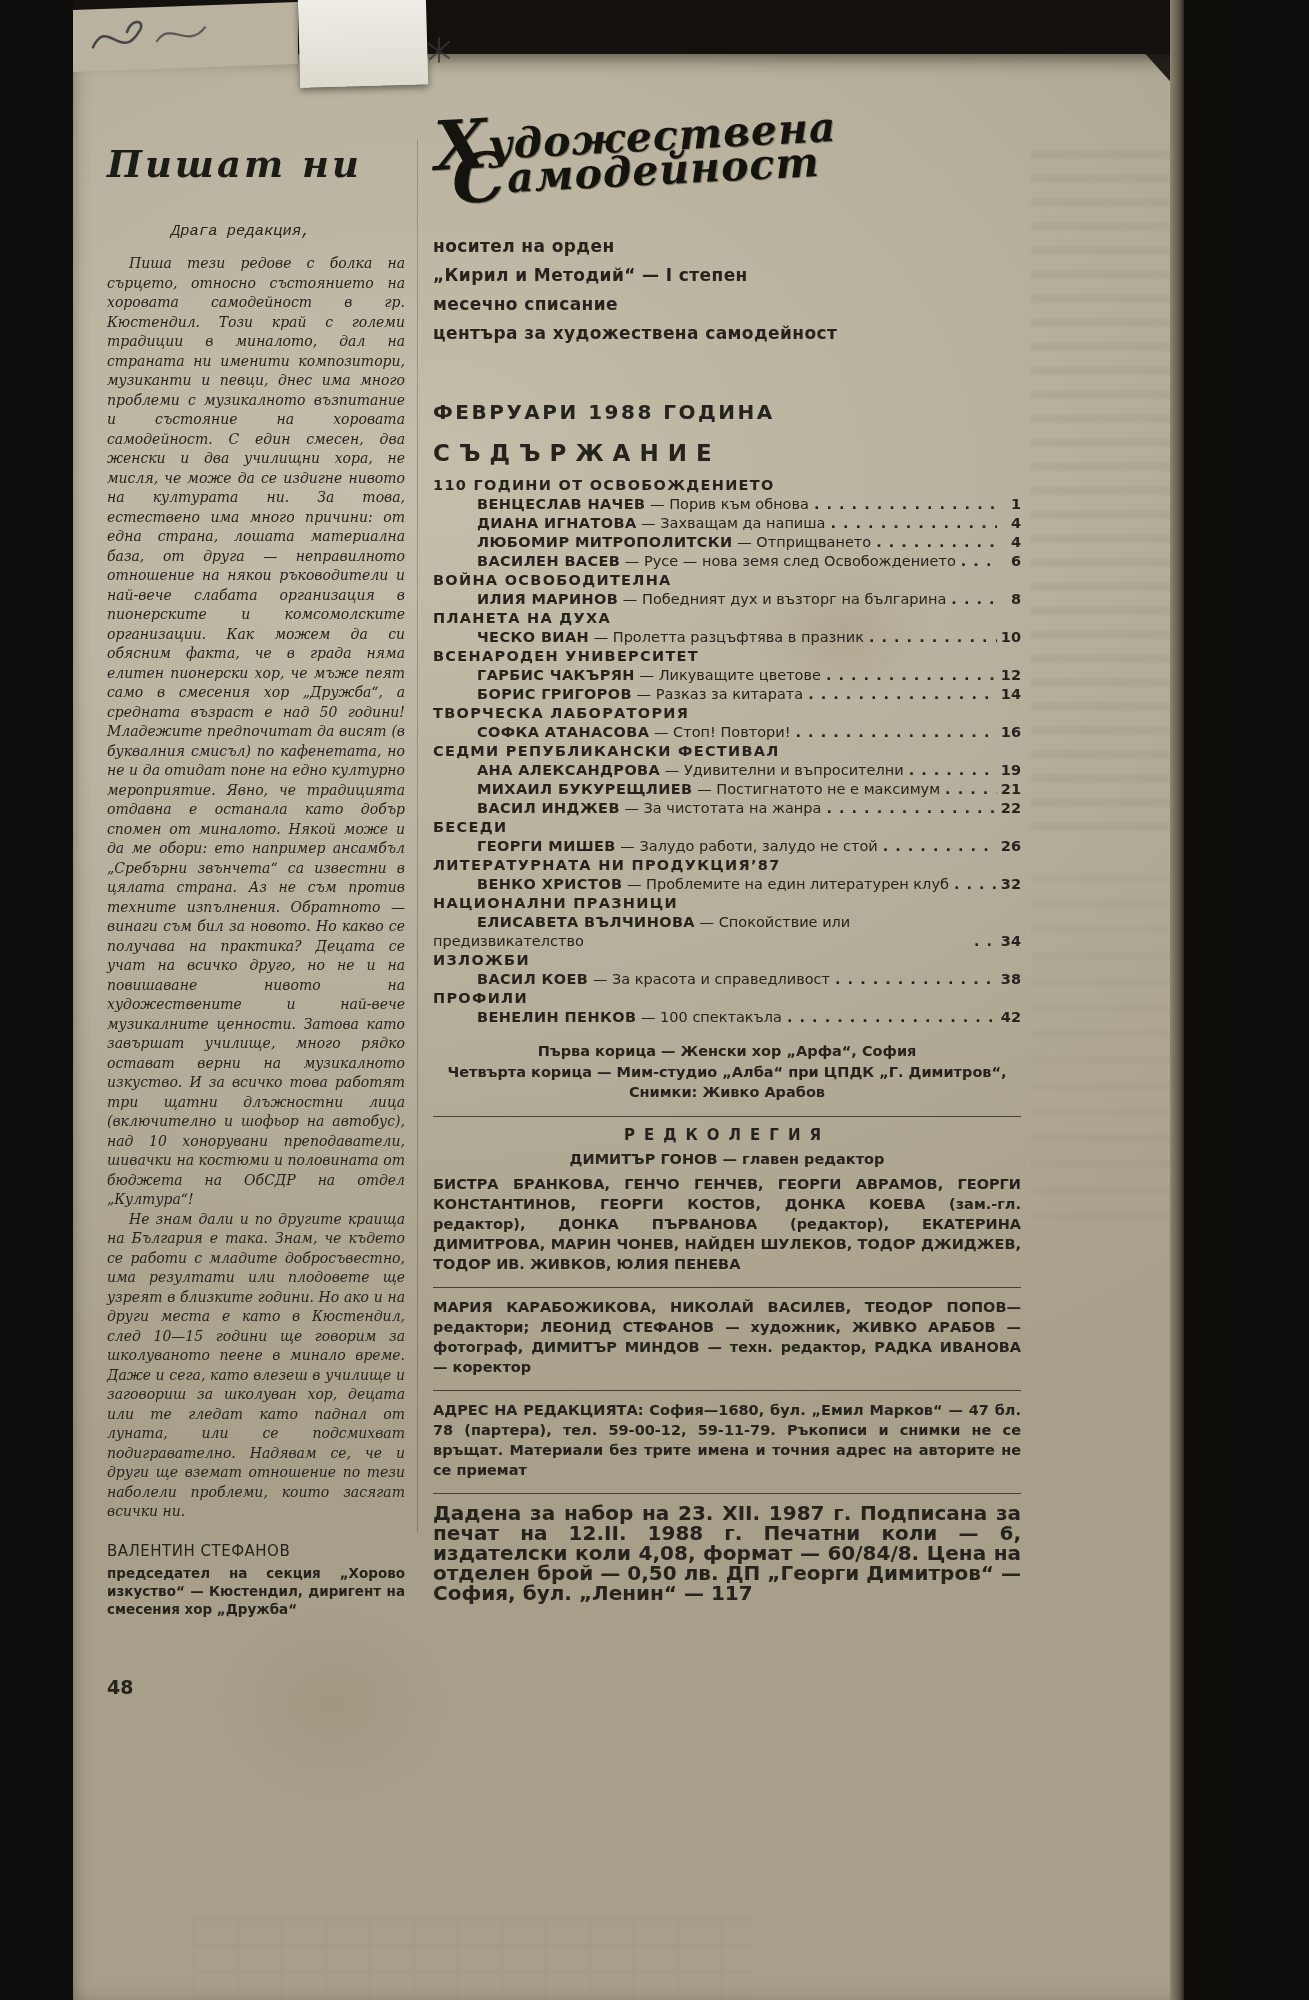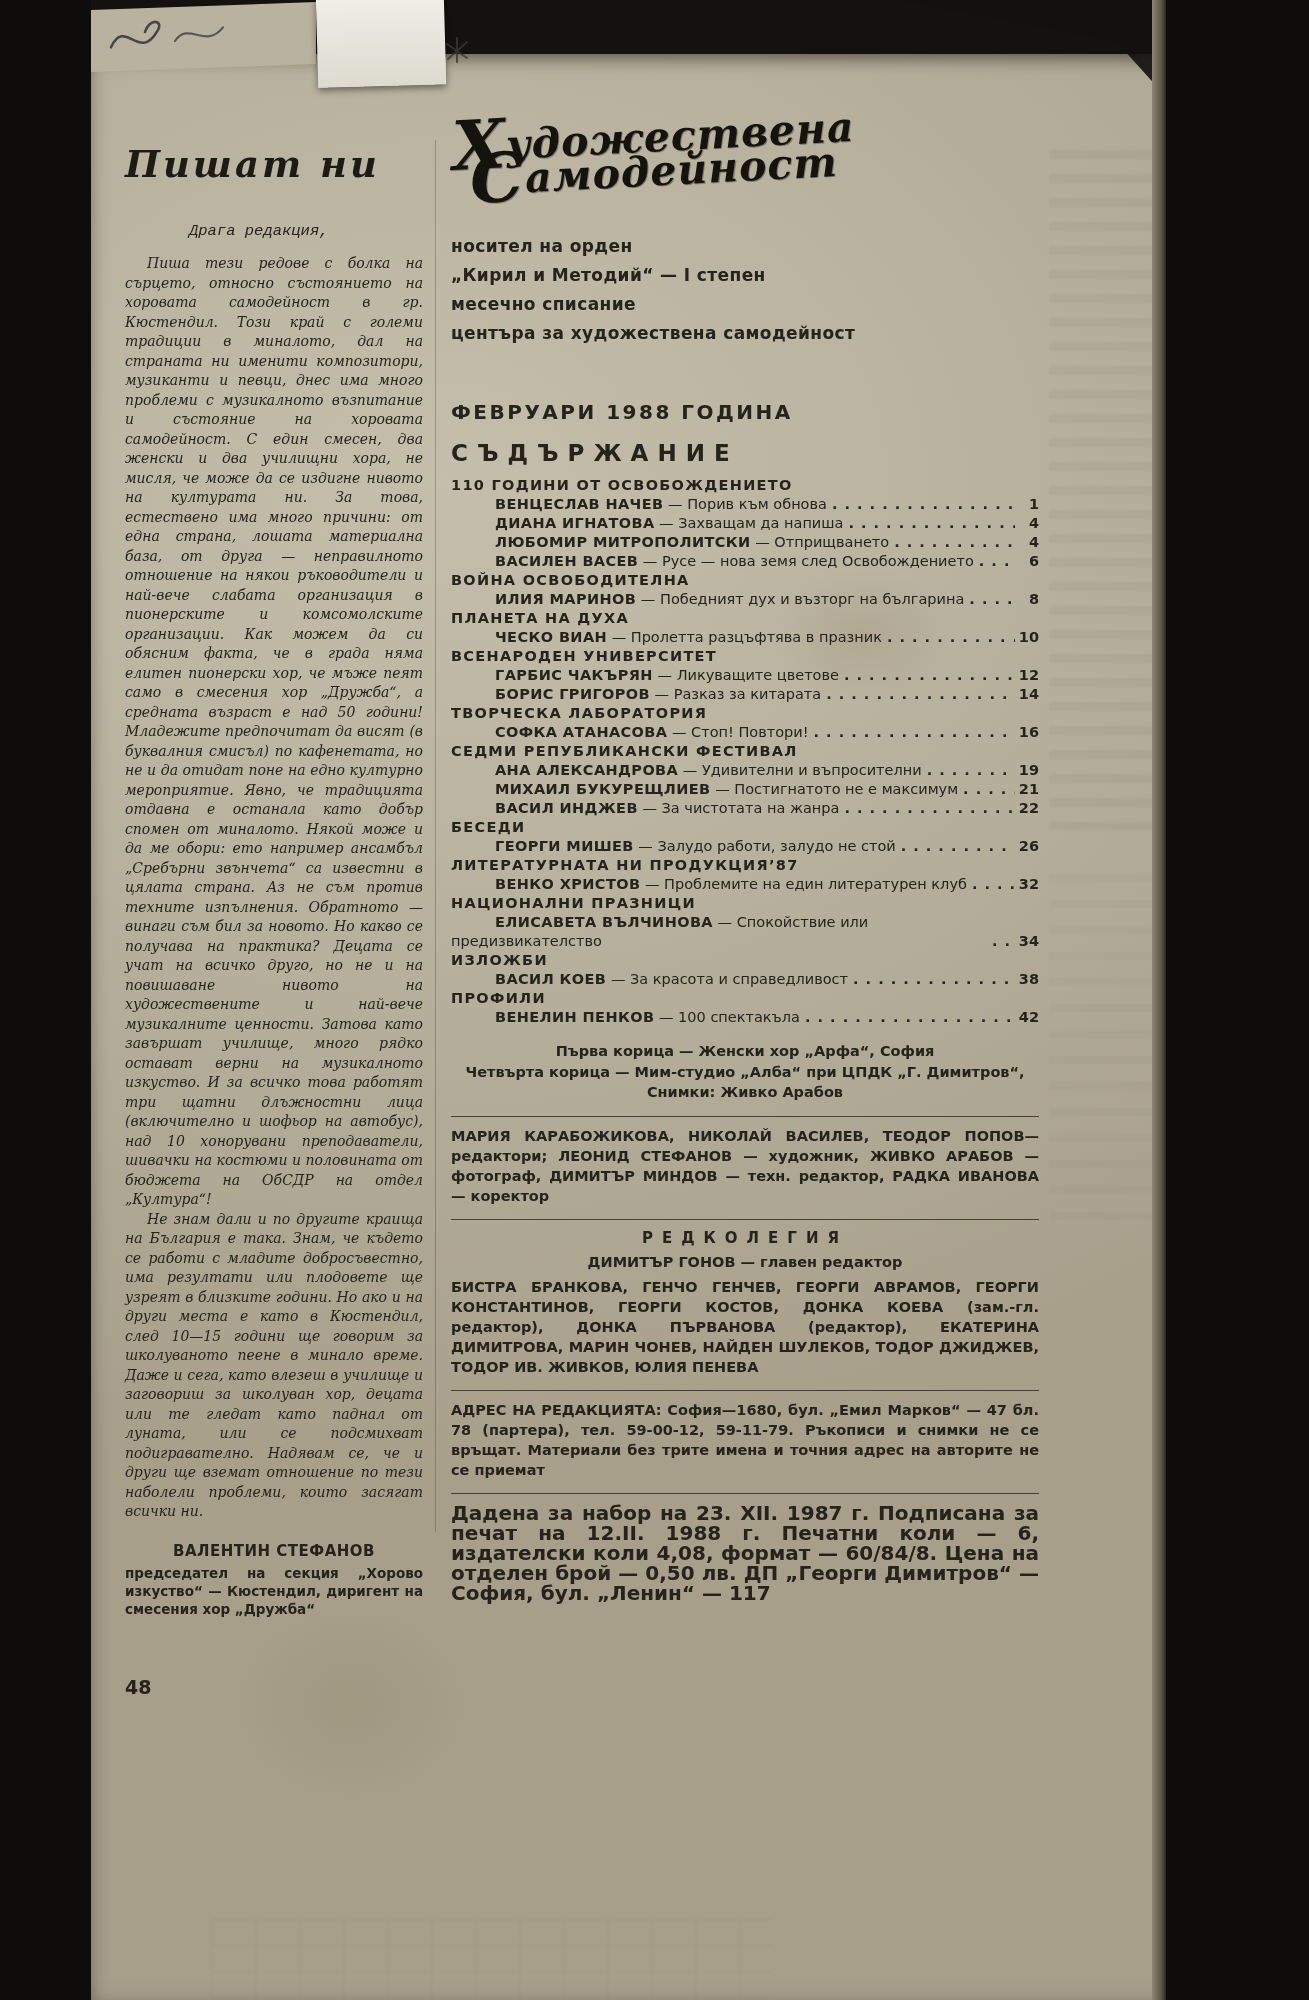--- a/index.html
+++ b/index.html
@@ -1,17 +1,17 @@
 <!DOCTYPE html>
 <html><head>
 <meta charset="utf-8">
 <style>
   html,body { margin:0; padding:0; background:#0e0d0b; }
   .stage { position:relative; width:1127px; height:2000px; margin:0 auto; overflow:hidden;
-           background:#404040; font-family:"DejaVu Sans",sans-serif; }
+           background:#404040; font-family:"DejaVu Sans",sans-serif;padding-left:36px; }
 
   
   .paper { position:absolute; left:0; top:54px; width:1245px; height:1946px;
            background: radial-gradient(1300px 1000px at 28% 22%, #c5beab 0%, #b8b19d 45%, #a79f8a 100%);
            box-shadow: inset 0 14px 18px -10px rgba(30,25,15,.55),
                        inset -20px 0 30px -18px rgba(30,25,15,.6),
                        inset 12px 0 20px -14px rgba(30,25,15,.35);
            color:#26231d; }
   .edge-strip { position:absolute; right:52px; top:0; width:14px; height:2000px;
                 background:linear-gradient(90deg,#8d8571,#5a5446 70%,#2c2820); }
@@ -31,21 +31,21 @@
   .asterisk { position:absolute; left:352px; top:34px; }
 
   
   .left-col { position:absolute; left:34px; top:88px; width:298px; }
   .letters-title { font-family:"DejaVu Serif",serif; font-style:italic; font-weight:bold;
                    font-size:37px; letter-spacing:3px; margin:0; color:#1d1b16; }
   .salutation { font-family:Liberation Mono, monospace; font-style:italic; font-size:15.5px;
                 margin:36px 0 14px 64px; }
   .letter-body p { font-family:"DejaVu Serif",serif; font-style:italic; font-size:14px;
                    line-height:19.5px; text-align:justify; text-indent:22px; margin:0; }
-  .sig-name { font-size:15px; font-weight:bold; text-align:center; margin-top:20px; letter-spacing:.5px; }
+  .sig-name { font-size:15px; font-weight:normal; margin-top:20px; letter-spacing:.5px; }
   .sig-role { font-size:13.5px; font-weight:bold; line-height:18px; margin:4px 0 0; text-align:justify; }
   .folio { font-size:19px; font-weight:bold; margin-top:58px; }
 
   .col-divider { position:absolute; left:344px; top:86px; width:1px; height:1392px; background:rgba(40,35,25,.28); }
 
   
   .right-col { position:absolute; left:360px; top:70px; width:588px; }
 
   .logo { transform:rotate(-3deg); transform-origin:left top; font-family:"DejaVu Serif",serif;
           font-style:italic; font-weight:bold; color:#15130e; text-shadow:1px 1px 0 rgba(20,18,12,.35); }
@@ -237,27 +237,27 @@
           </div>
         </div>
 
       <div class="credits" id="credits">
           <div class="credit-line">Първа корица — Женски хор „Арфа“, София</div>
           <div class="credit-line">Четвърта корица — Мим-студио „Алба“ при ЦПДК „Г. Димитров“,</div>
           <div class="credit-line">Снимки: Живко Арабов</div>
         </div>
 
       <div class="boxed">
-        <p class="ed-editors">МАРИЯ КАРАБОЖИКОВА, НИКОЛАЙ ВАСИЛЕВ, ТЕОДОР ПОПОВ— редактори; ЛЕОНИД СТЕФАНОВ — художник, ЖИВКО АРАБОВ — фотограф, ДИМИТЪР МИНДОВ — техн. редактор, РАДКА ИВАНОВА — коректор</p>
-      </div>
-
-      <div class="boxed">
         <div class="ed-title">РЕДКОЛЕГИЯ</div>
         <div class="ed-chief">ДИМИТЪР ГОНОВ — главен редактор</div>
         <p class="ed-board">БИСТРА БРАНКОВА, ГЕНЧО ГЕНЧЕВ, ГЕОРГИ АВРАМОВ, ГЕОРГИ КОНСТАНТИНОВ, ГЕОРГИ КОСТОВ, ДОНКА КОЕВА (зам.-гл. редактор), ДОНКА ПЪРВАНОВА (редактор), ЕКАТЕРИНА ДИМИТРОВА, МАРИН ЧОНЕВ, НАЙДЕН ШУЛЕКОВ, ТОДОР ДЖИДЖЕВ, ТОДОР ИВ. ЖИВКОВ, ЮЛИЯ ПЕНЕВА</p>
+      </div>
+
+      <div class="boxed">
+        <p class="ed-editors">МАРИЯ КАРАБОЖИКОВА, НИКОЛАЙ ВАСИЛЕВ, ТЕОДОР ПОПОВ— редактори; ЛЕОНИД СТЕФАНОВ — художник, ЖИВКО АРАБОВ — фотограф, ДИМИТЪР МИНДОВ — техн. редактор, РАДКА ИВАНОВА — коректор</p>
       </div>
 
       <div class="boxed">
         <p class="ed-address">АДРЕС НА РЕДАКЦИЯТА: София—1680, бул. „Емил Марков“ — 47 бл. 78 (партера), тел. 59-00-12, 59-11-79. Ръкописи и снимки не се връщат. Материали без трите имена и точния адрес на авторите не се приемат</p>
       </div>
 
       <div class="boxed">
         <p class="colophon">Дадена за набор на 23. XII. 1987 г. Подписана за печат на 12.II. 1988 г. Печатни коли — 6, издателски коли 4,08, формат — 60/84/8. Цена на отделен брой — 0,50 лв. ДП „Георги Димитров“ — София, бул. „Ленин“ — 117</p>
       </div>
 

